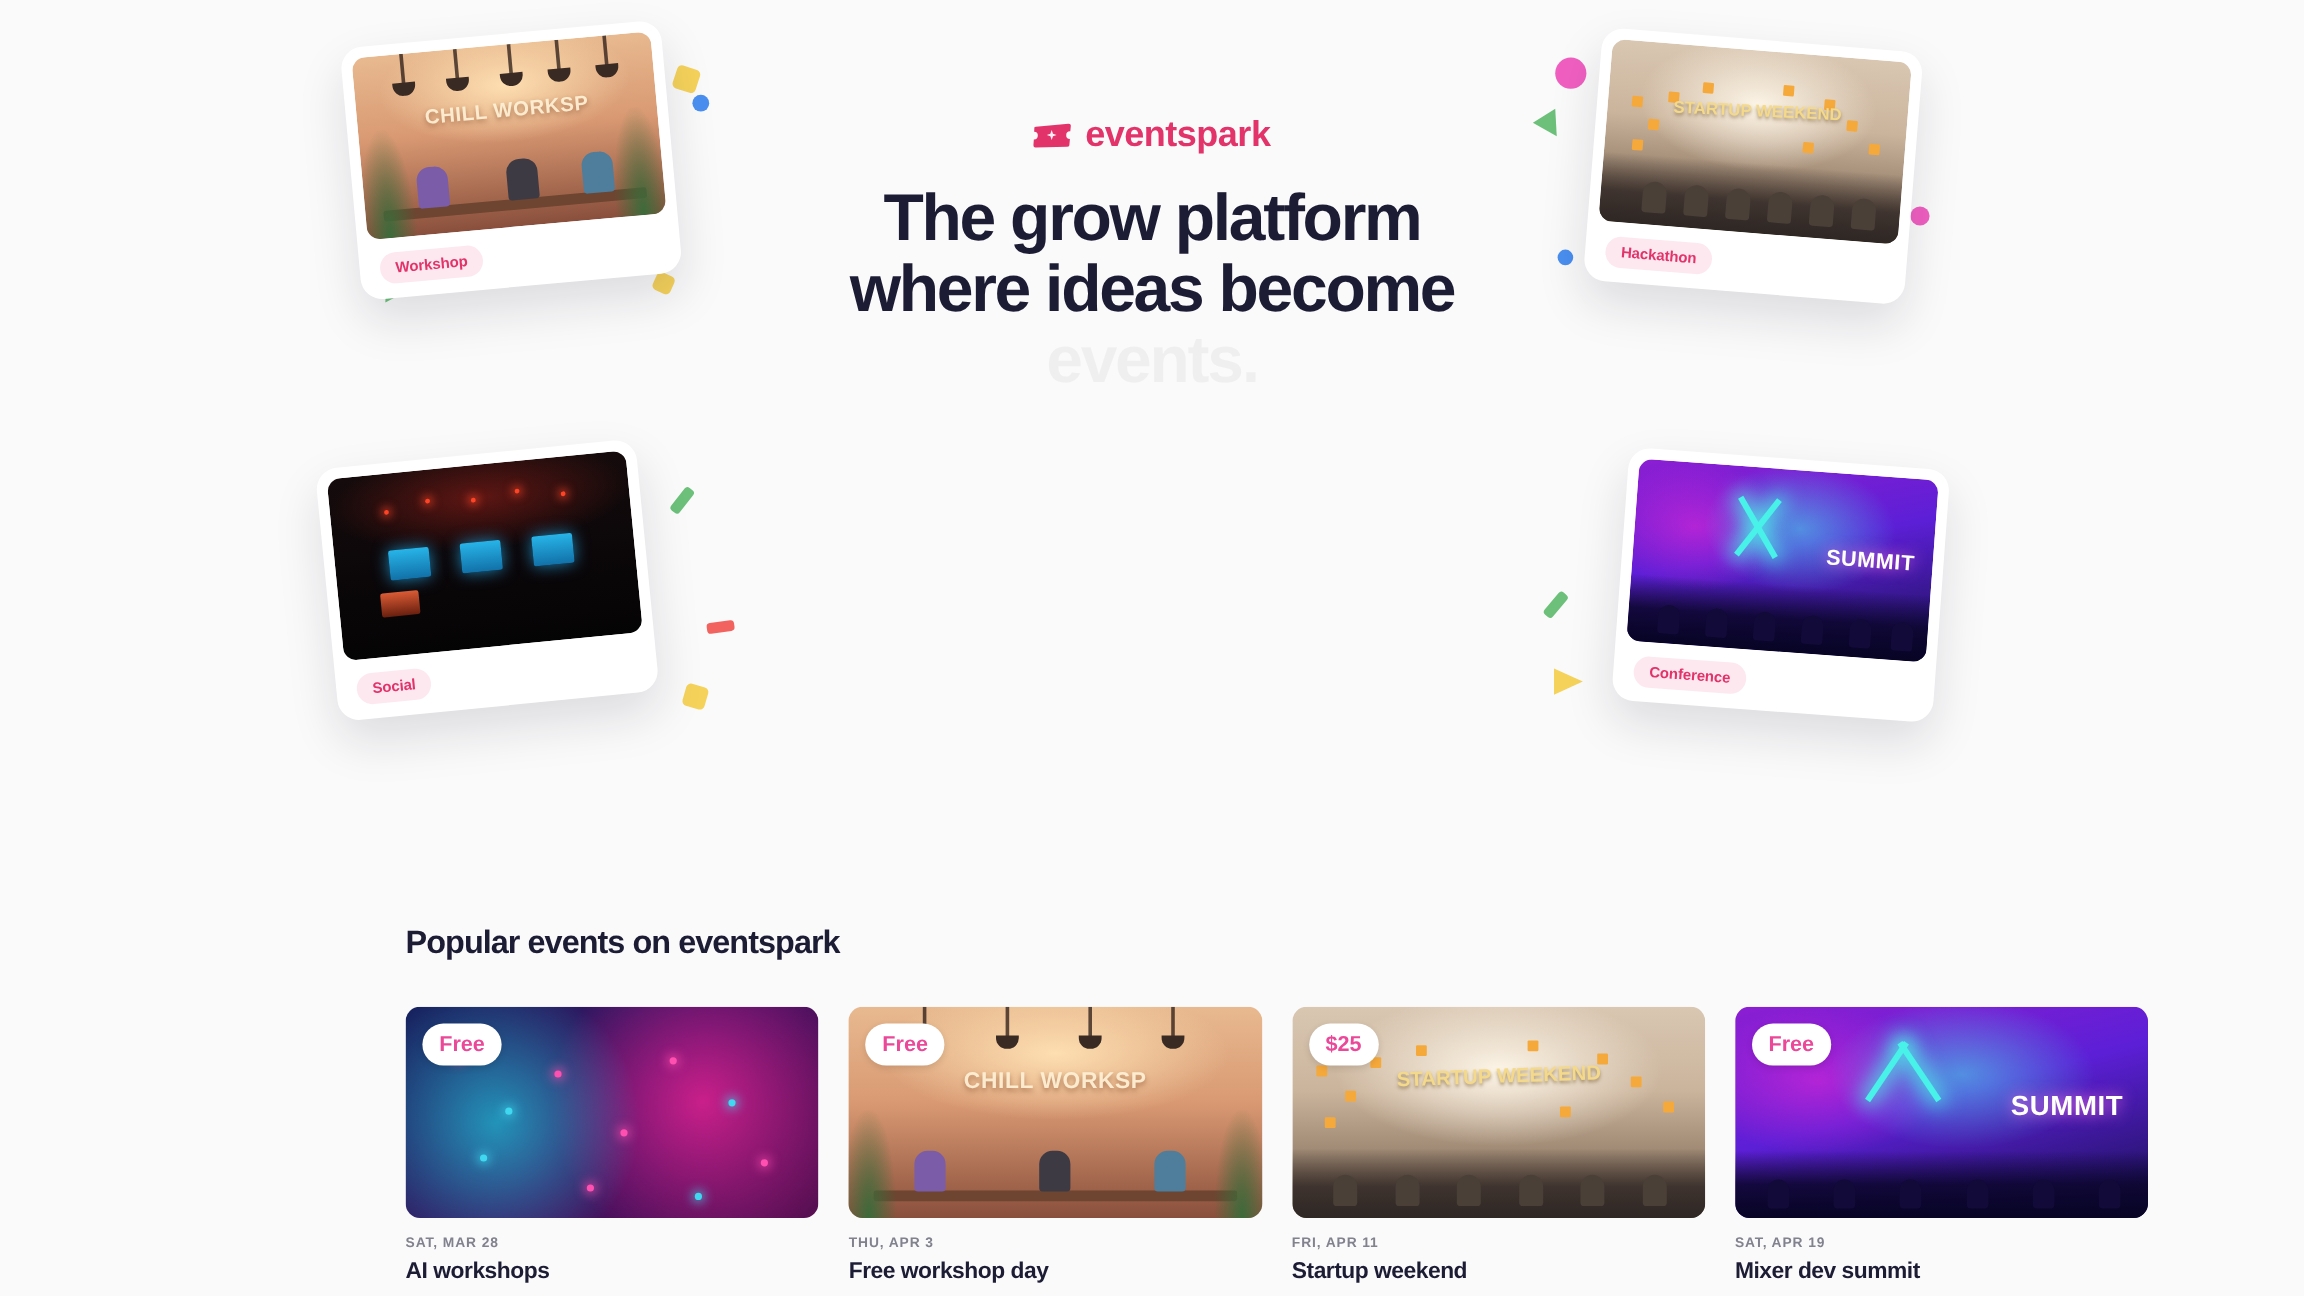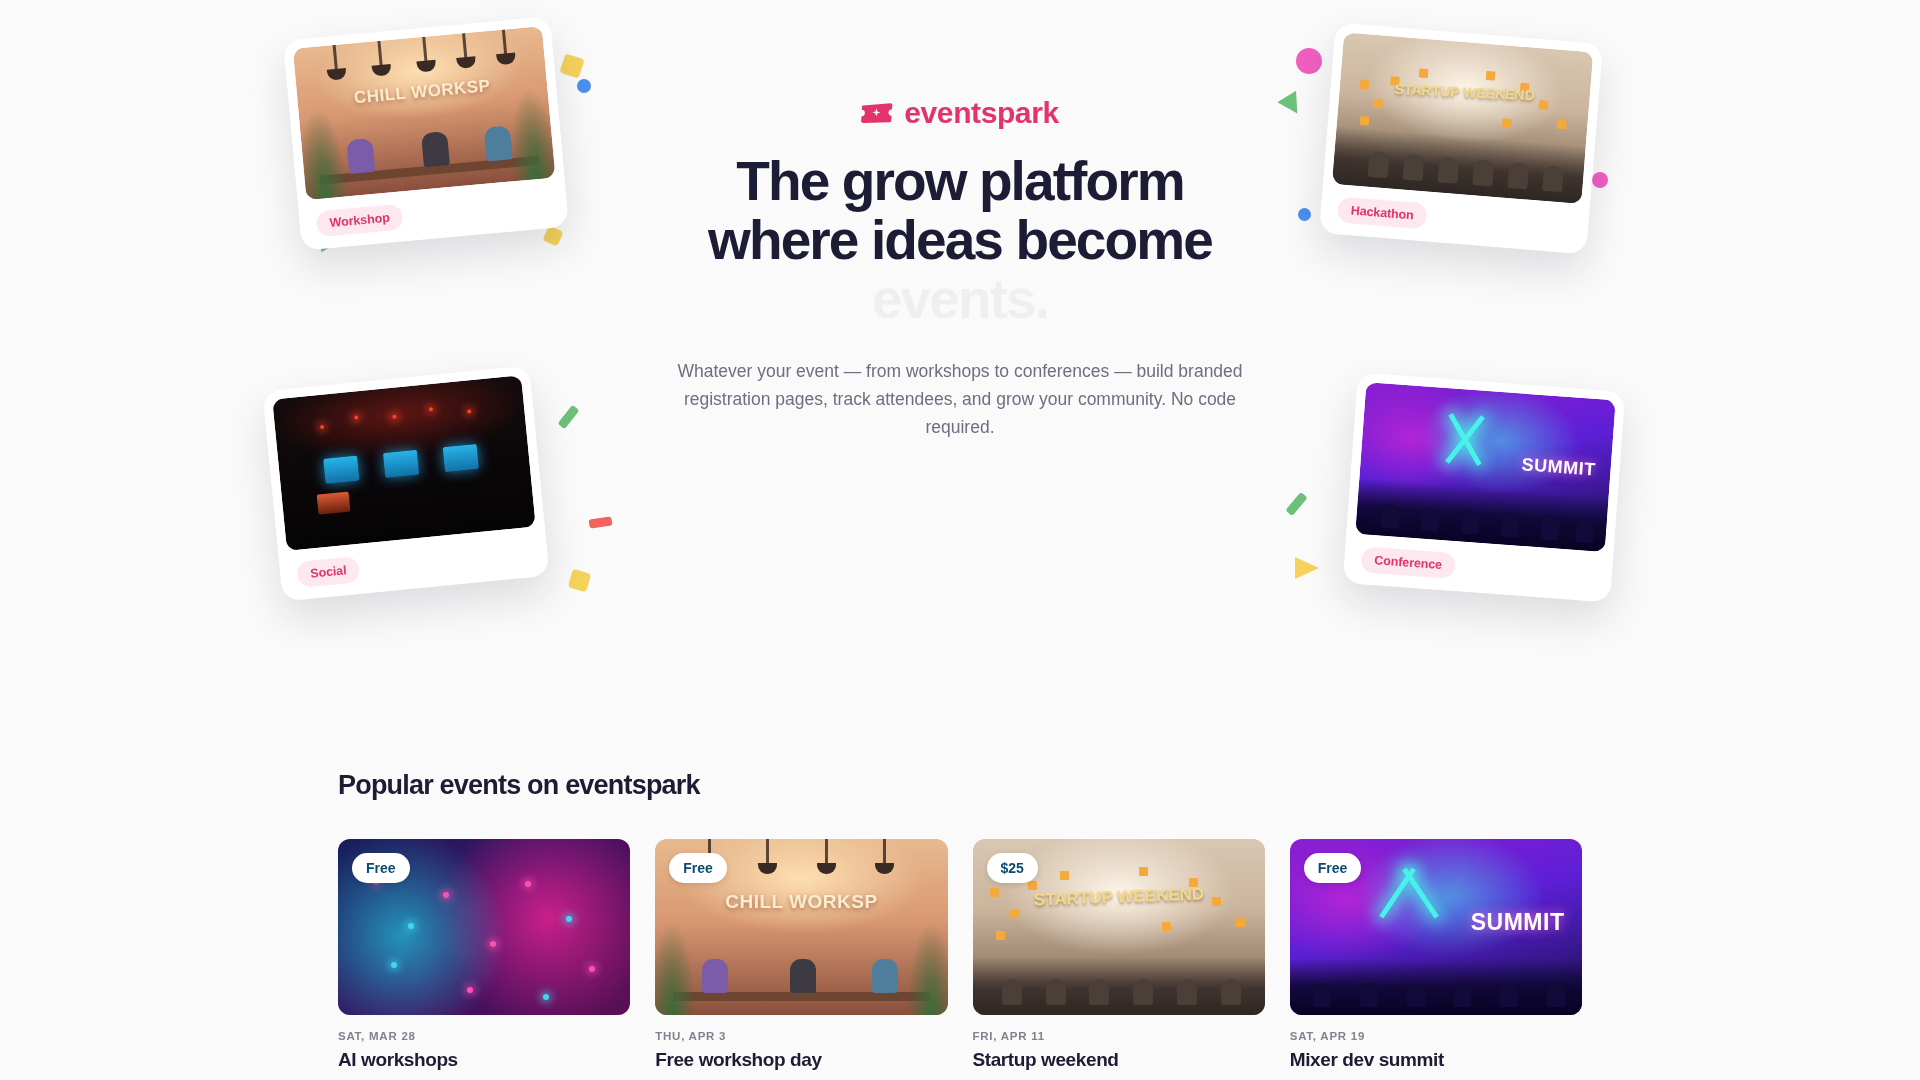--- a/index.html
+++ b/index.html
@@ -264,21 +264,21 @@
     border-right: 11px solid transparent;
   }
   .shape.sq { border-radius: 4px; }
   .shape.bar { border-radius: 3px; }
 
   
   .section {
     position: absolute;
     top: 770px;
     left: 338px;
-    width: 1244px;
+    width: 1452px;
   }
 
   .section-title {
     font-size: 27px;
     font-weight: 800;
     letter-spacing: -0.8px;
     color: #1c1c35;
     margin-bottom: 38px;
   }
 
@@ -296,22 +296,22 @@
     height: 176px;
     border-radius: 12px;
     overflow: hidden;
   }
 
   .price-pill {
     position: absolute;
     left: 14px;
     top: 14px;
     background: #ffffff;
-    color: #0c4a6e;
-    font-size: 14px;
+    color: #ec4899;
+    font-size: 18px;
     font-weight: 700;
     padding: 7px 14px;
     border-radius: 999px;
     z-index: 4;
     box-shadow: 0 2px 6px rgba(0,0,0,0.12);
   }
 
   .event-date {
     margin-top: 15px;
     font-size: 11.5px;
@@ -475,21 +475,20 @@
       </span>
       <span class="brand-name">eventspark</span>
     </div>
 
     <h1 class="headline">
       <span>The grow platform</span><br>
       <span>where ideas become</span>
       <span class="line-fade">events.</span>
     </h1>
 
-    <p class="subtitle">Whatever your event — from workshops to conferences — build branded registration pages, track attendees, and grow your community. No code required.</p>
 
 
   </div>
 </section>
 
 <section class="section">
 
   <h2 class="section-title">Popular events on eventspark</h2>
 
   <div class="event-grid">

